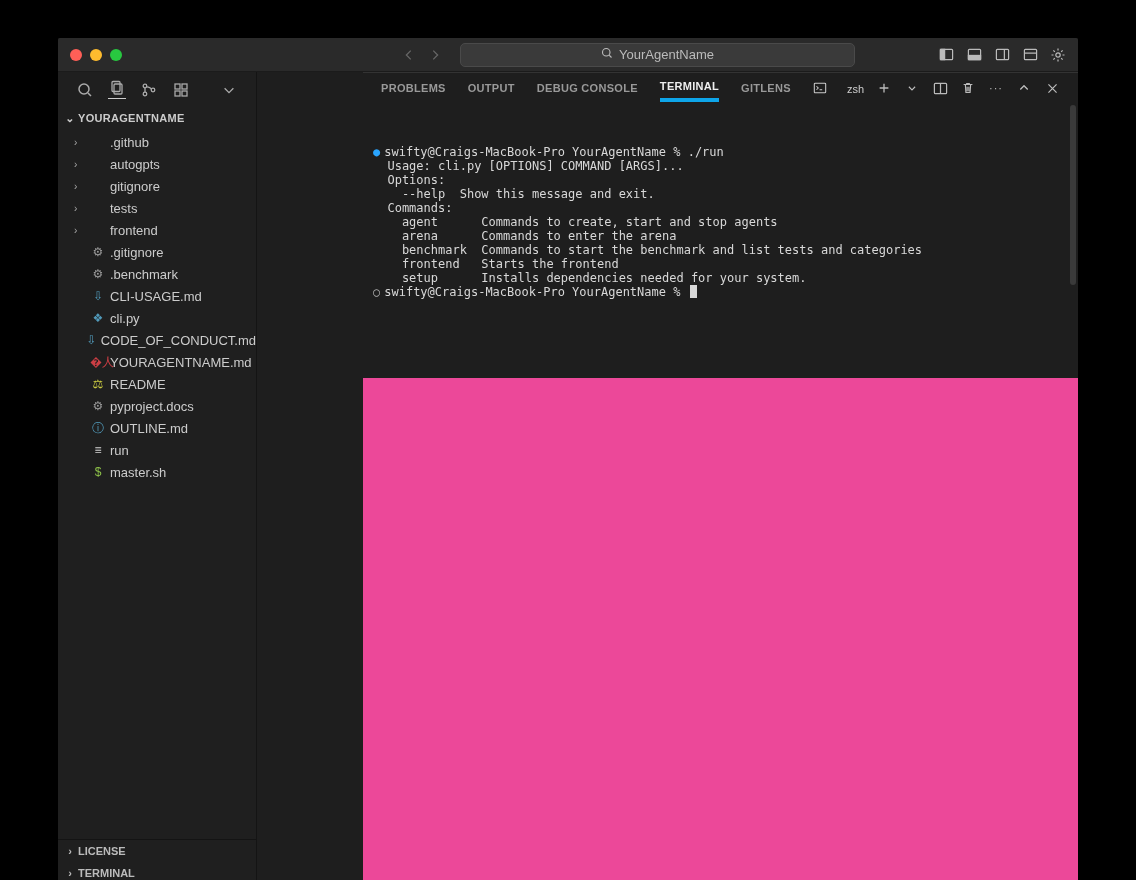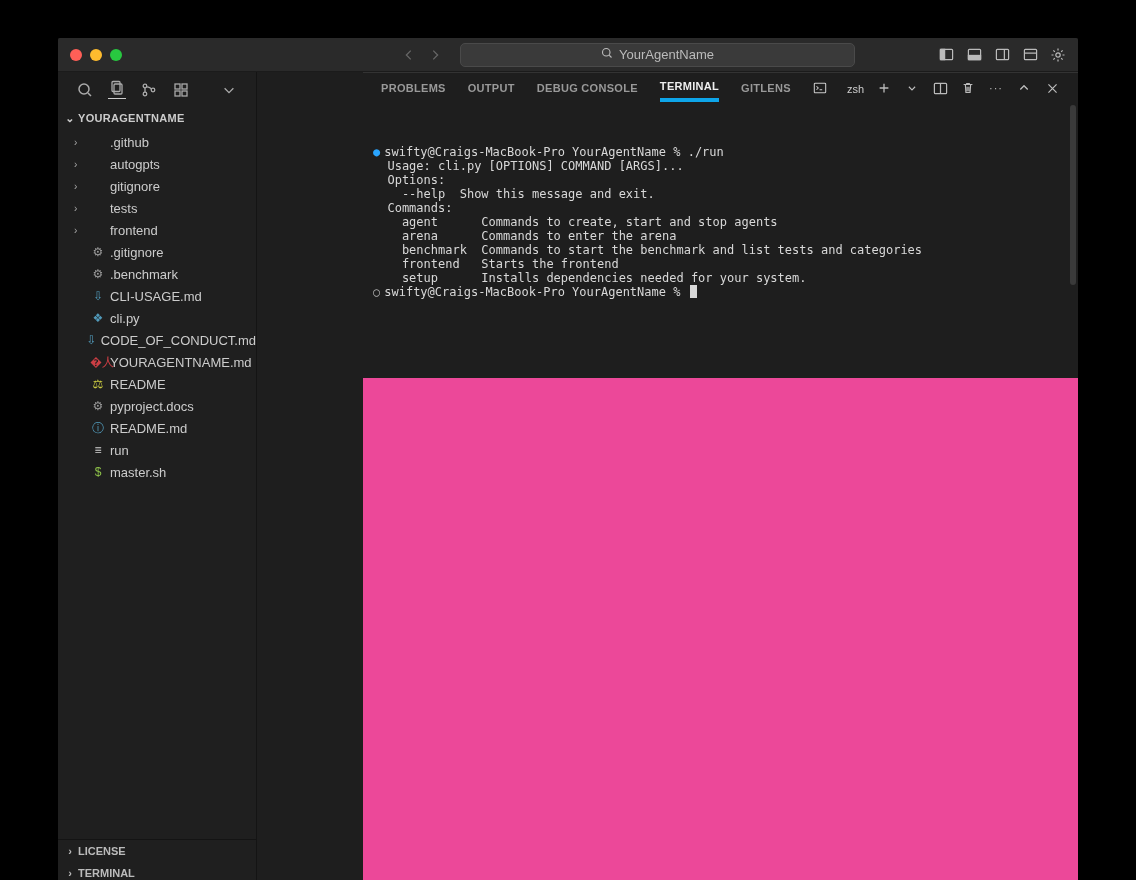--- a/index.html
+++ b/index.html
@@ -371,21 +371,21 @@
             <span>README</span>
           </div>
           <div class="tree-item">
             <span class="chev none">›</span>
             <span class="ficon c-gray">⚙</span>
             <span>pyproject.docs</span>
           </div>
           <div class="tree-item">
             <span class="chev none">›</span>
             <span class="ficon c-info">ⓘ</span>
-            <span>README.md</span>
+            <span>OUTLINE.md</span>
           </div>
           <div class="tree-item">
             <span class="chev none">›</span>
             <span class="ficon c-white">≡</span>
             <span>run</span>
           </div>
           <div class="tree-item">
             <span class="chev none">›</span>
             <span class="ficon c-green">$</span>
             <span>master.sh</span>

